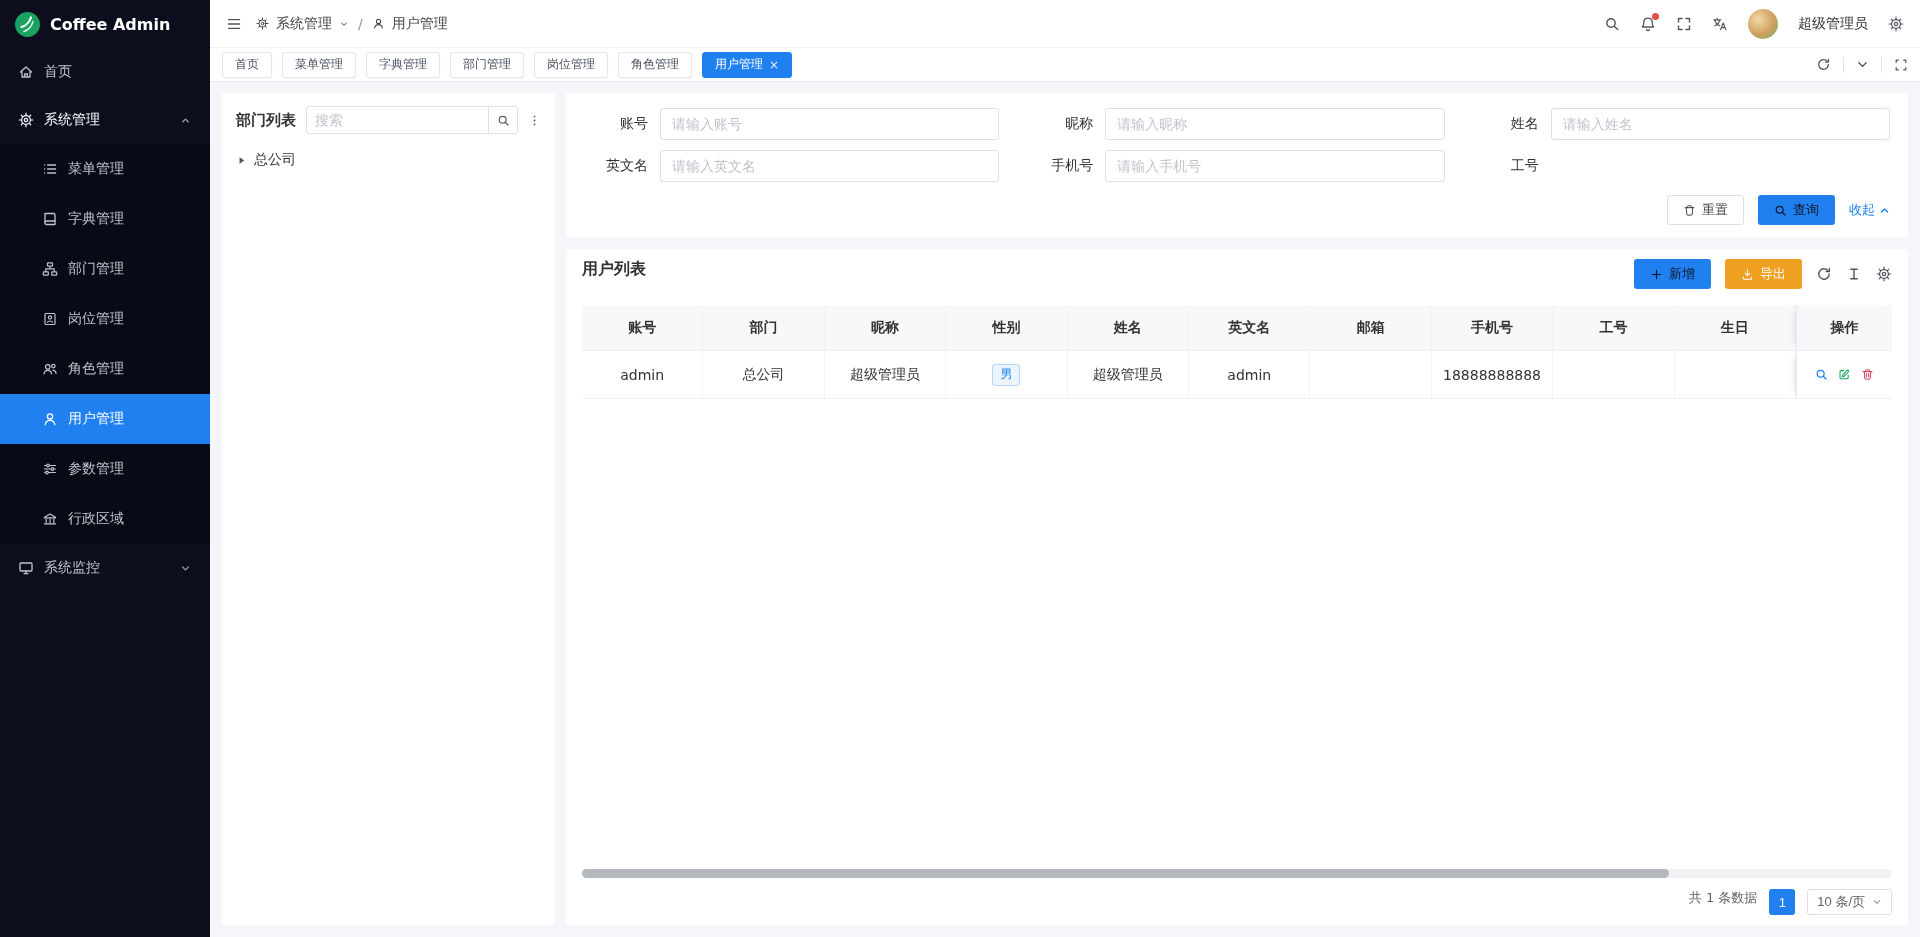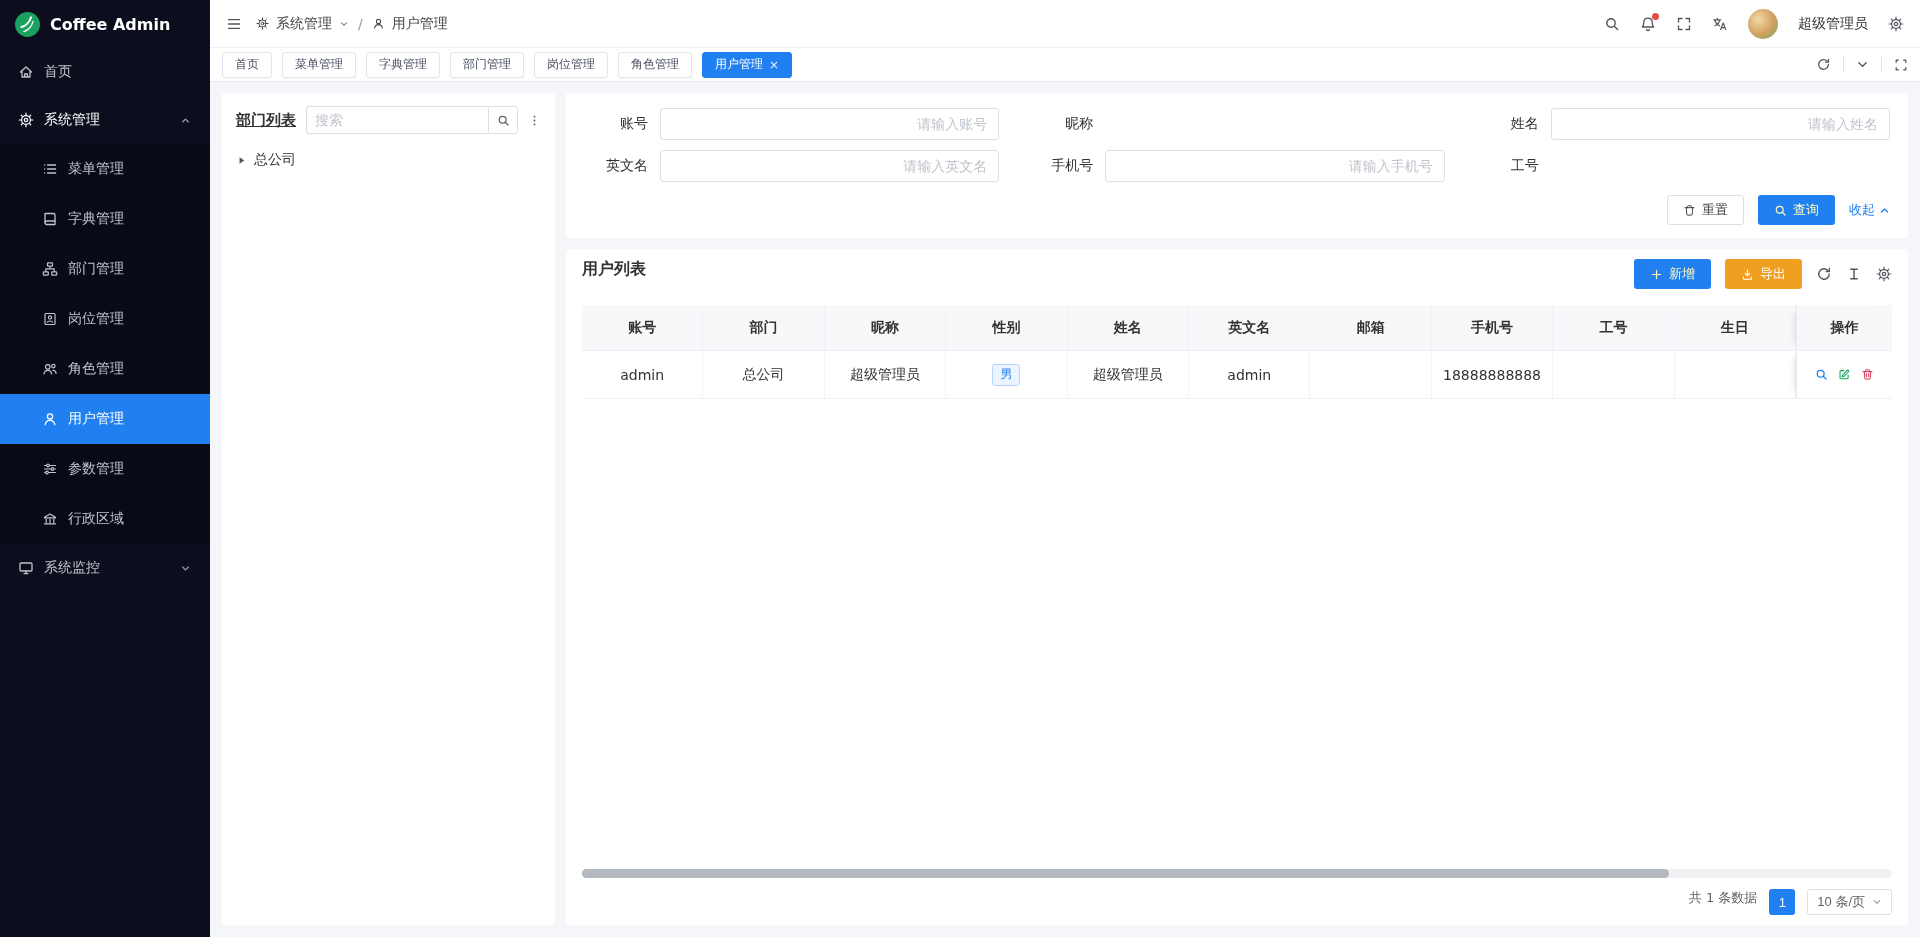--- a/index.html
+++ b/index.html
@@ -41,39 +41,39 @@
   .tab.active { background:#2080f0; border-color:#2080f0; color:#fff; }
   .tab .close { font-size:12px; line-height:1; opacity:.9; }
   .tab-tools { margin-left:auto; display:flex; align-items:center; gap:12px; color:#5a5f68; }
   .vdiv { width:1px; height:16px; background:#e1e3e8; }
 
   
   .content { flex:1; display:flex; gap:11px; padding:11px 12px 12px; min-height:0; background:#f5f6fa; }
 
   .dept-panel { width:333px; flex-shrink:0; background:#fff; border-radius:3px; padding:13px 14px; display:flex; flex-direction:column; gap:12px; }
   .dept-header { display:flex; align-items:center; gap:10px; }
-  .dept-title { font-size:15px; font-weight:600; white-space:nowrap;text-decoration:underline; }
+  .dept-title { font-size:15px; font-weight:600; white-space:nowrap; }
   .sgroup { display:flex; flex:1; min-width:0; }
   .sgroup input { flex:1; min-width:0; height:28px; border:1px solid #dcdfe6; border-right:none; border-radius:3px 0 0 3px; padding:0 8px; font-size:14px; outline:none; }
   .sgroup .search-btn { width:30px; height:28px; border:1px solid #dcdfe6; border-radius:0 3px 3px 0; background:#fff; color:#5a5f68; display:flex; align-items:center; justify-content:center; cursor:pointer; }
   .tree-item { display:flex; align-items:center; gap:7px; height:28px; cursor:pointer; color:#333; }
   .tree-caret { color:#555; }
 
   .right-col { flex:1; display:flex; flex-direction:column; gap:11px; min-width:0; }
 
   .filter-card { background:#fff; border-radius:3px; padding:15px 18px 13px; }
   .filter-grid { display:grid; grid-template-columns:repeat(3,1fr); column-gap:30px; row-gap:10px; }
   .field { display:flex; align-items:center; }
   .field label { width:64px; flex-shrink:0; text-align:right; margin-right:12px; font-size:14px; color:#333; }
-  .field input { flex:1; min-width:0; height:32px; border:1px solid #dcdfe6; border-radius:3px; padding:4px 11px; font-size:14px; outline:none;text-align:right; }
+  .field input { flex:1; min-width:0; height:32px; border:1px solid #dcdfe6; border-radius:3px; padding:4px 11px; font-size:14px; outline:none; }
   input::placeholder { color:#c0c4cc; }
   .filter-actions { display:flex; align-items:center; justify-content:flex-end; gap:14px; margin-top:13px; }
   .btn { height:30px; display:inline-flex; align-items:center; gap:6px; padding:0 15px; border-radius:3px; font-size:13px; border:1px solid transparent; cursor:pointer; background:#fff; }
   .btn-ghost { border-color:#dcdfe6; color:#404040; }
-  .btn-primary { background:#2080f0; color:#fef9c3; }
+  .btn-primary { background:#2080f0; color:#0f172a; }
   .btn-warning { background:#f0a020; color:#fff; }
   .link-collapse { display:inline-flex; align-items:center; gap:4px; color:#2080f0; font-size:13px; background:none; border:none; cursor:pointer; }
 
   .list-card { flex:1; background:#fff; border-radius:3px; padding:10px 16px 10px; display:flex; flex-direction:column; min-height:0; }
   .list-header { display:flex; align-items:flex-start; height:40px; margin-bottom:6px; }
   .list-title { font-size:16px; font-weight:600; }
   .list-tools { margin-left:auto; display:flex; align-items:center; gap:14px; color:#50555e; }
 
   .table { display:flex; flex-direction:column; }
   .tr { display:flex; }
@@ -356,20 +356,21 @@
       <div class="right-col">
 
         <section class="filter-card">
           <div class="filter-grid">
             <div class="field">
               <label>账号</label>
               <input type="text" placeholder="请输入账号" style="">
             </div>
             <div class="field">
               <label>昵称</label>
+              <input type="text" placeholder="请输入昵称" style="">
             </div>
             <div class="field">
               <label>姓名</label>
               <input type="text" placeholder="请输入姓名" style="">
             </div>
             <div class="field">
               <label>英文名</label>
               <input type="text" placeholder="请输入英文名" style="">
             </div>
             <div class="field">

